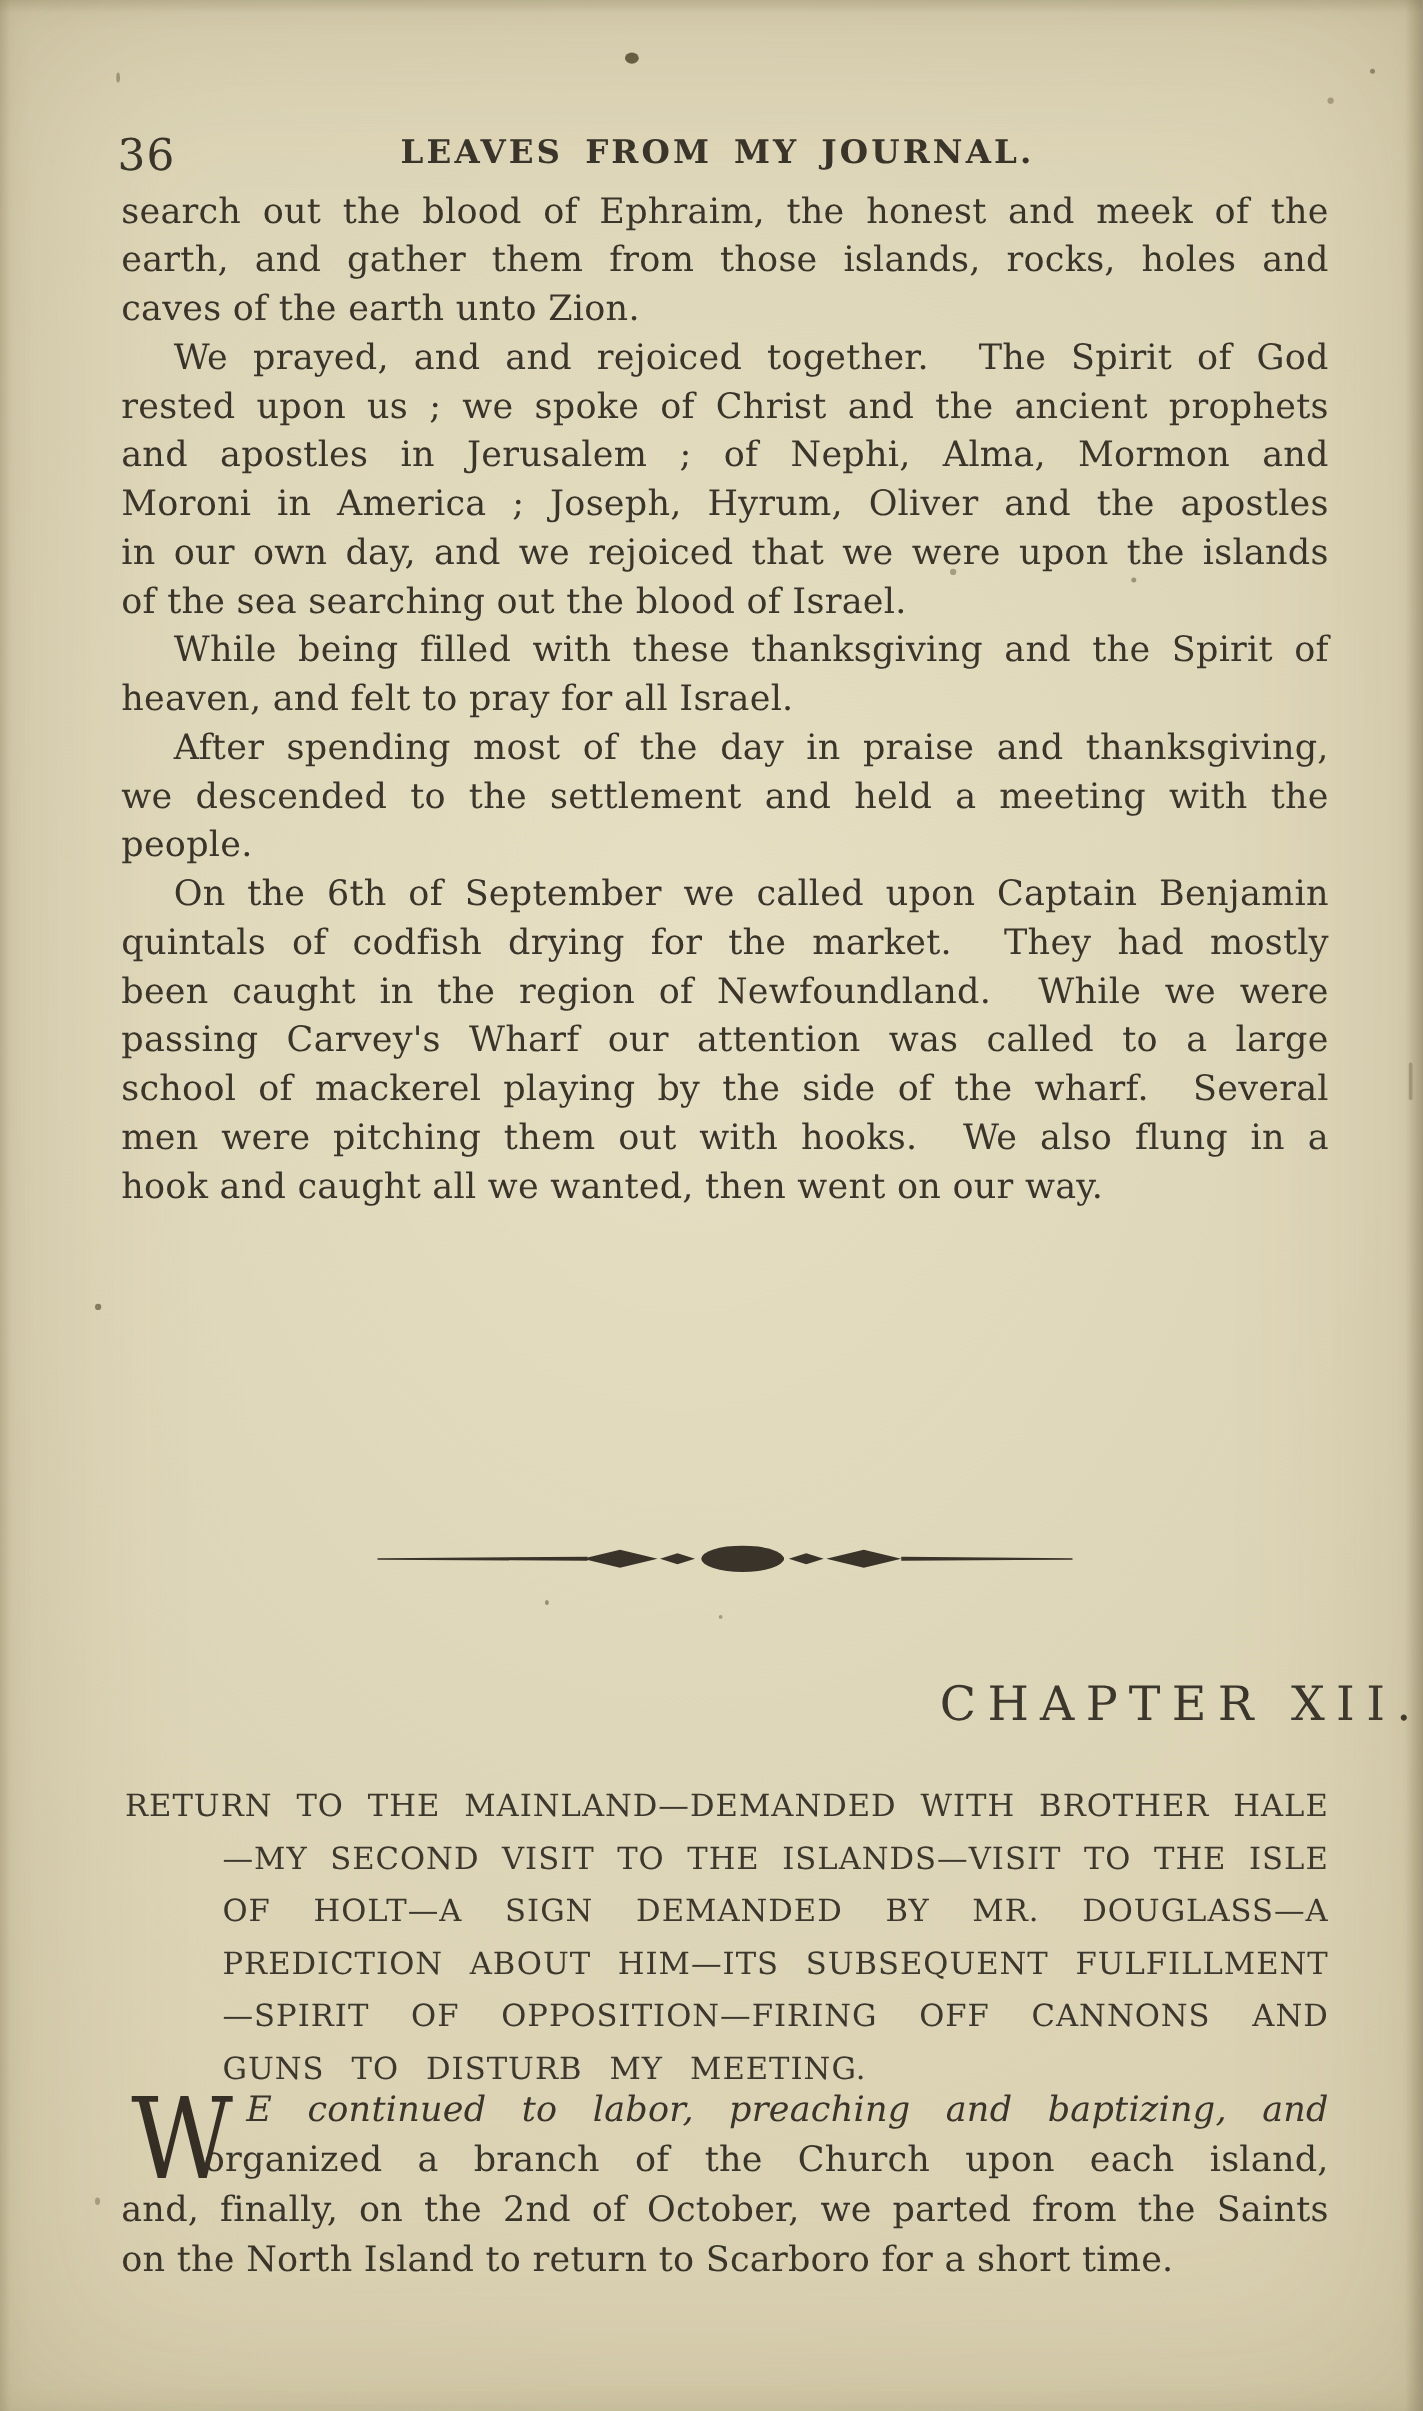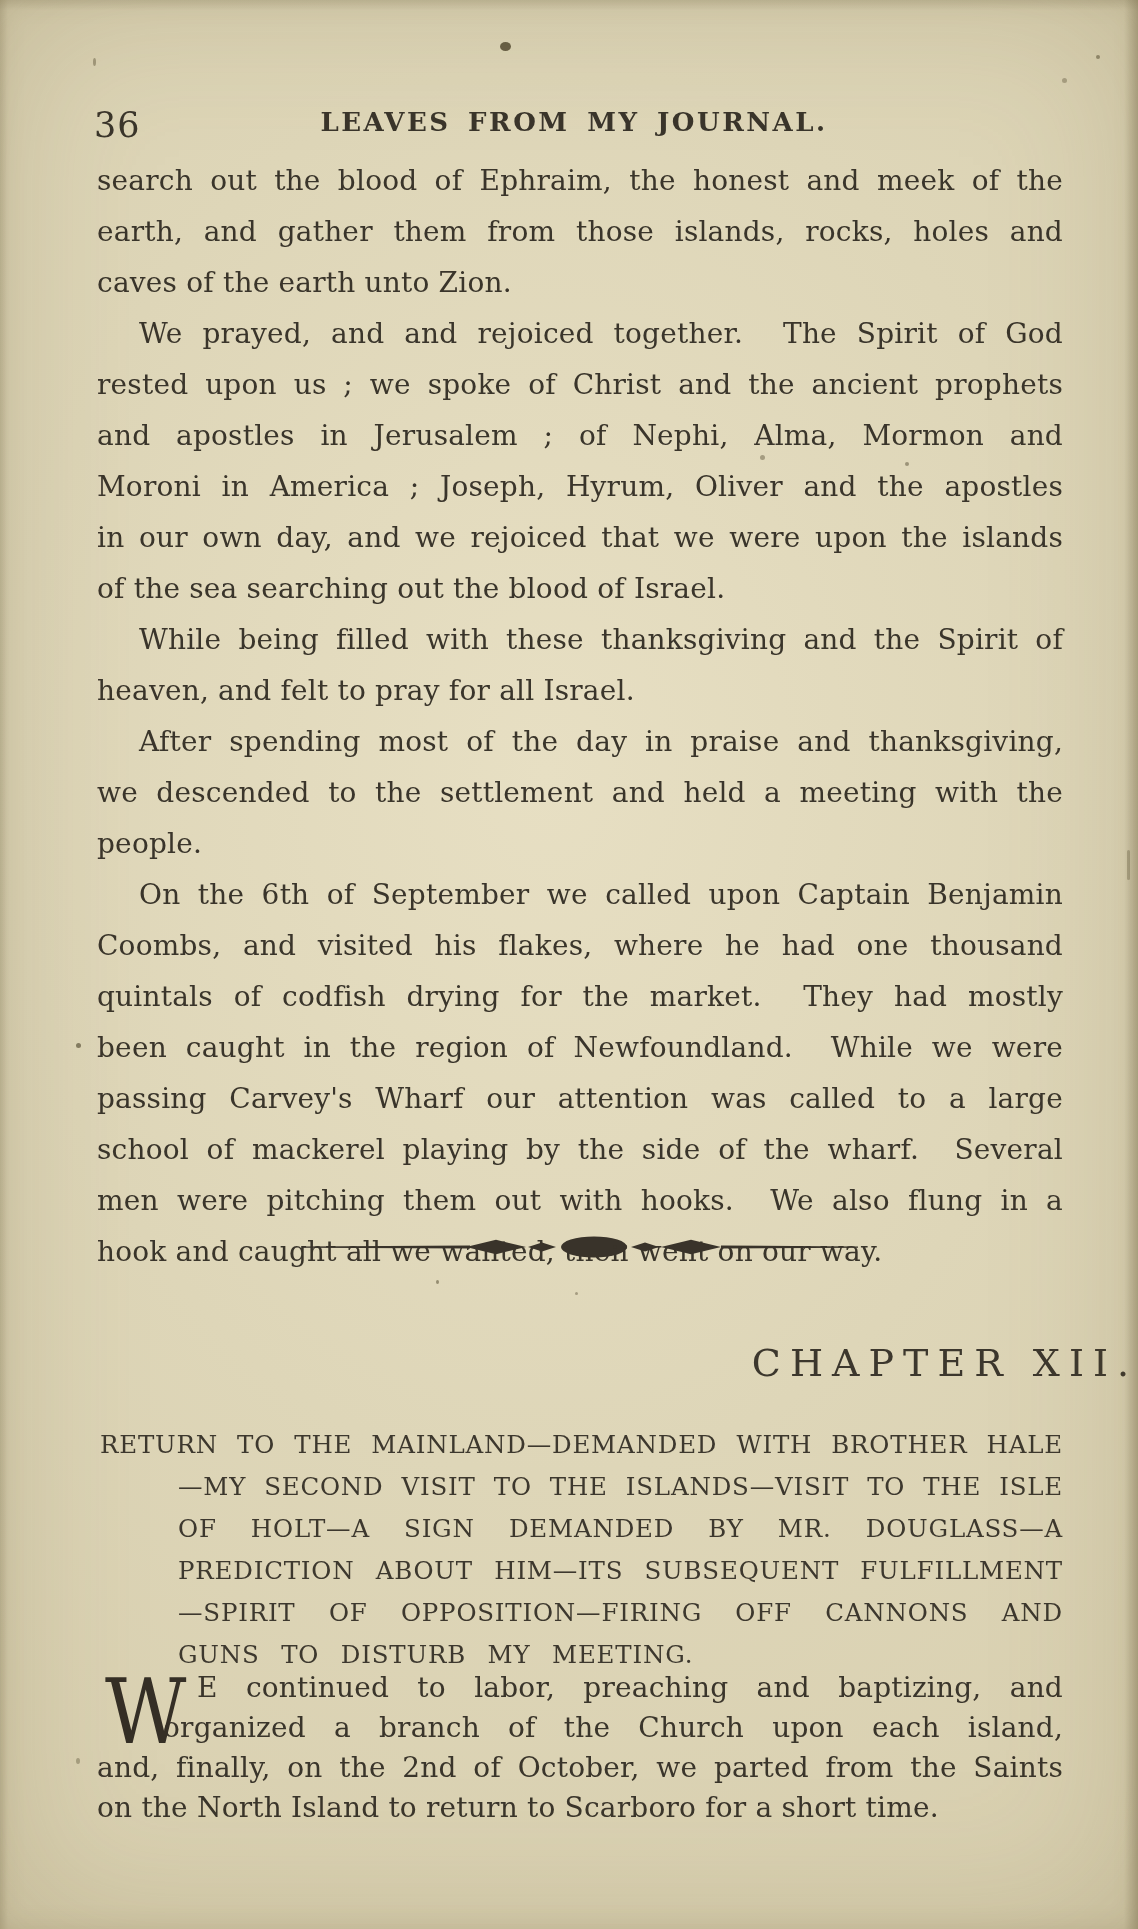--- a/index.html
+++ b/index.html
@@ -48,21 +48,21 @@
   }
 
   .bodyblock {
     position: absolute; top: 149px; left: 97px; width: 966px;
     font-size: 28px; line-height: 39px;
     letter-spacing: 0.2px;
   }
   .bline {
     text-align: justify;
     text-align-last: justify;
-    height: 39px; overflow: visible; white-space: nowrap; margin-top: 12px;
+    height: 39px; overflow: visible; white-space: nowrap;
   }
   .bline.end { text-align-last: left; white-space: normal; }
   .bline.ind { text-indent: 42px; }
 
   .ornament {
     position: absolute; left: 300px; top: 1233px; width: 560px; height: 28px;
   }
   .ornament svg { display: block; }
 
   .chapterhead {
@@ -92,21 +92,21 @@
   .dropcap {
     position: absolute; left: 8px; top: 6px;
     font-size: 90px; line-height: 76px;
     transform: scaleX(0.88); transform-origin: left top;
     color: #352f26;
   }
   .oline {
     text-align: justify; text-align-last: justify;
     height: 40px; white-space: nowrap;
   }
-  .oline.o1 { padding-left: 100px; }
+  .oline.o1 { padding-left: 100px; font-style: italic; }
   .oline.o2 { padding-left: 66px; }
   .oline.end { text-align-last: left; white-space: normal; }
 
   .speck { position: absolute; background: #4a4128; border-radius: 50%; }
 </style>
 </head>
 <body>
 
 <div class="page">
 
@@ -128,21 +128,20 @@
     <div class="bline end">of the sea searching out the blood of Israel.</div>
 
     <div class="bline ind">While being filled with these thanksgiving and the Spirit of</div>
     <div class="bline end">heaven, and felt to pray for all Israel.</div>
 
     <div class="bline ind">After spending most of the day in praise and thanksgiving,</div>
     <div class="bline">we descended to the settlement and held a meeting with the</div>
     <div class="bline end">people.</div>
 
     <div class="bline ind">On the 6th of September we called upon Captain Benjamin</div>
-    <div class="bline">Coombs, and visited his flakes, where he had one thousand</div>
     <div class="bline">quintals of codfish drying for the market.&nbsp; They had mostly</div>
     <div class="bline">been caught in the region of Newfoundland.&nbsp; While we were</div>
     <div class="bline">passing Carvey's Wharf our attention was called to a large</div>
     <div class="bline">school of mackerel playing by the side of the wharf.&nbsp; Several</div>
     <div class="bline">men were pitching them out with hooks.&nbsp; We also flung in a</div>
     <div class="bline end">hook and caught all we wanted, then went on our way.</div>
   </div>
 
   <div class="ornament">
     <svg width="560" height="28" viewBox="0 0 560 28" xmlns="http://www.w3.org/2000/svg" fill="#39332a">

